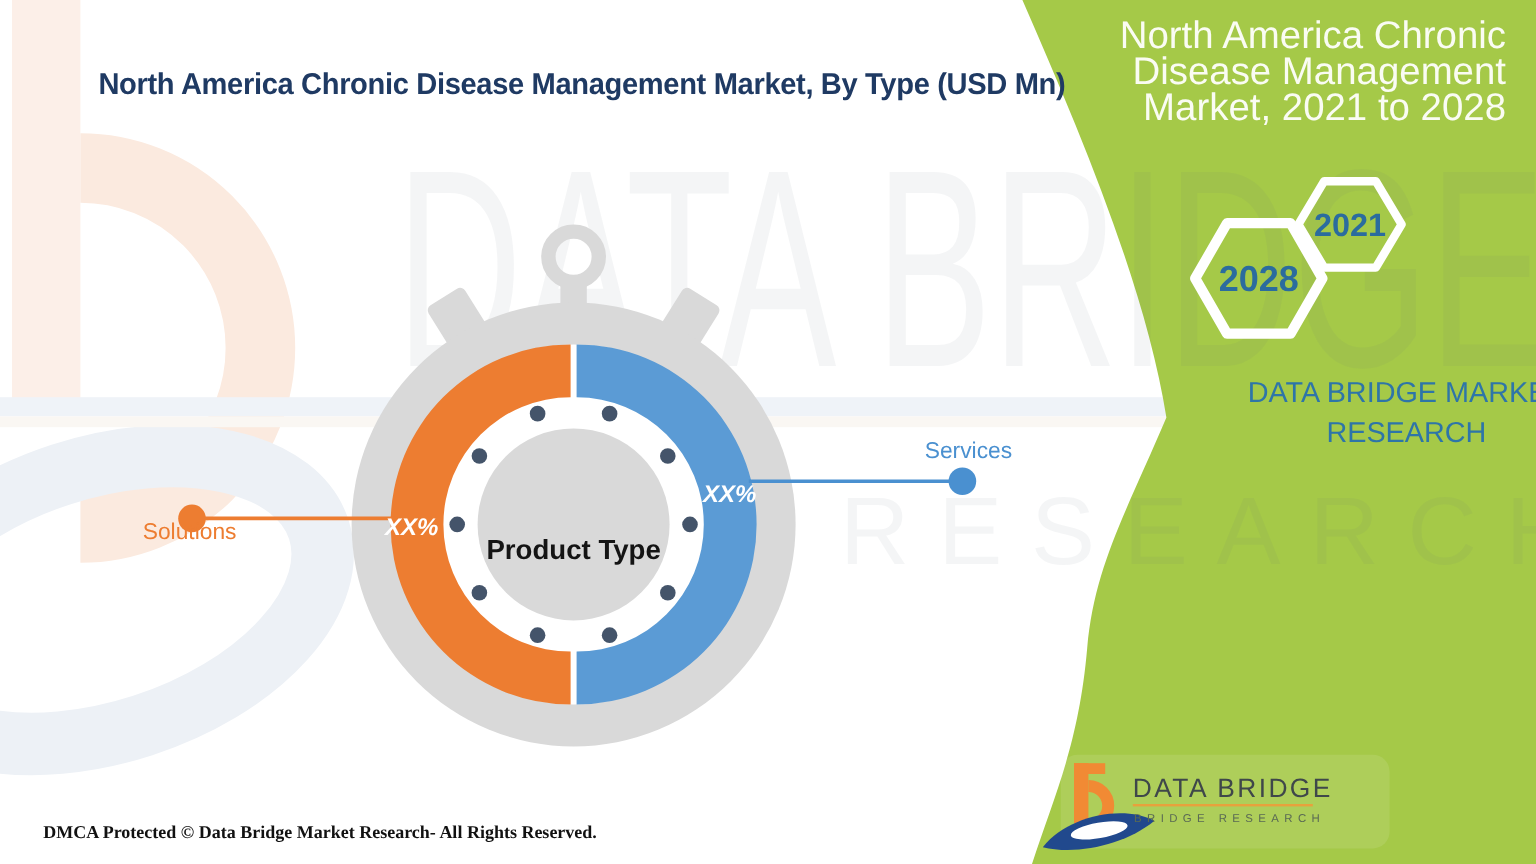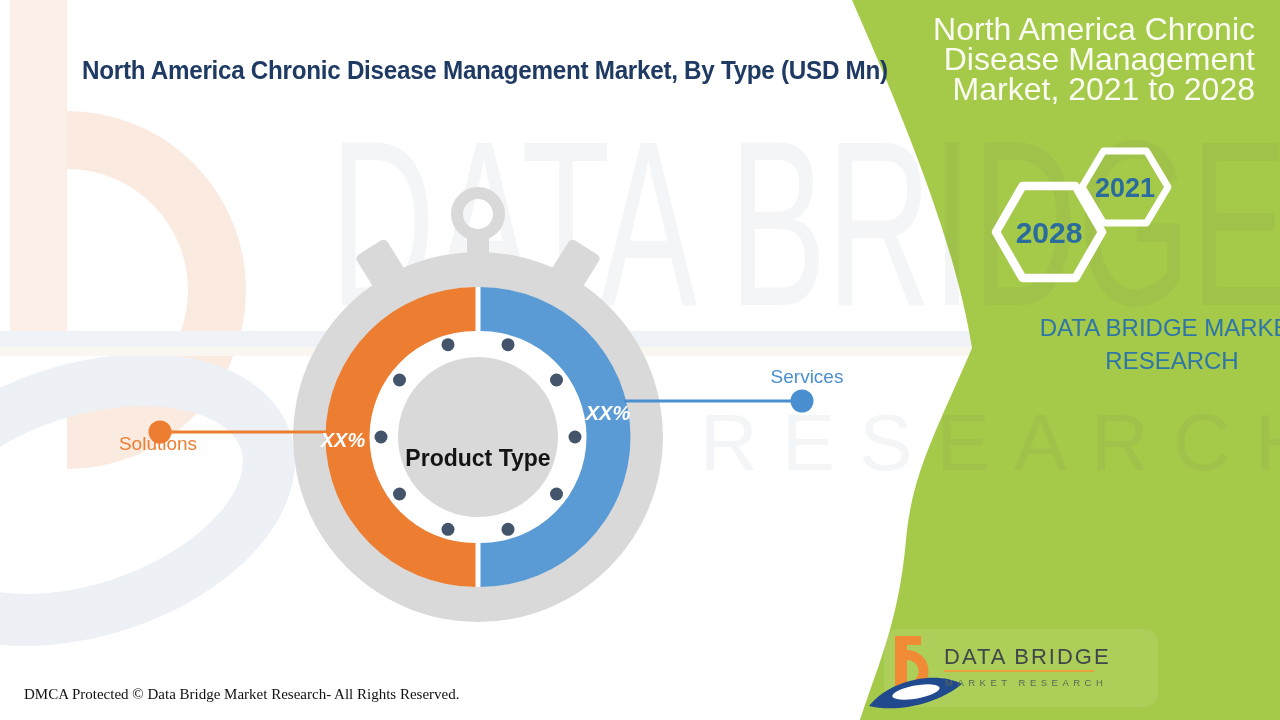--- a/index.html
+++ b/index.html
@@ -130,16 +130,16 @@
   <div class="abs ctr seg-label orange" style="left:158px;top:444px;">Solutions</div>
   <div class="abs ctr seg-label blue" style="left:807px;top:377px;">Services</div>
 
   <div class="abs ctr pct-label" style="left:343px;top:440px;">XX%</div>
   <div class="abs ctr pct-label" style="left:608px;top:413px;">XX%</div>
 
   <div class="abs ctr center-label" style="left:478px;top:458px;">Product Type</div>
 
   <div class="abs logo-title">DATA BRIDGE</div>
   <div class="abs logo-underline"></div>
-  <div class="abs logo-subtitle">MARKET RESEARCH</div>
+  <div class="abs logo-subtitle">BRIDGE RESEARCH</div>
 
-  <div class="abs footer-text" style="left:24px;">DMCA Protected © Data Bridge Market Research- All Rights Reserved.</div>
+  <div class="abs footer-text" style="left:36px;font-weight:bold;">DMCA Protected © Data Bridge Market Research- All Rights Reserved.</div>
 </div>
 
 </body></html>

